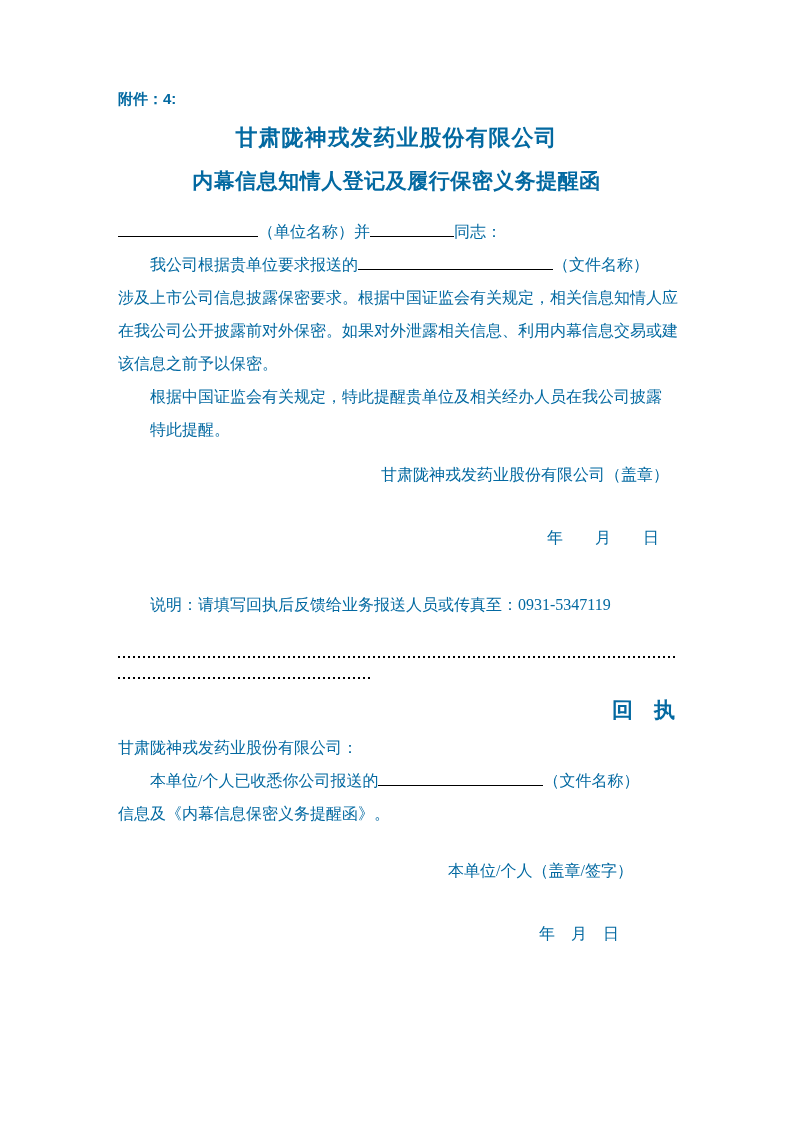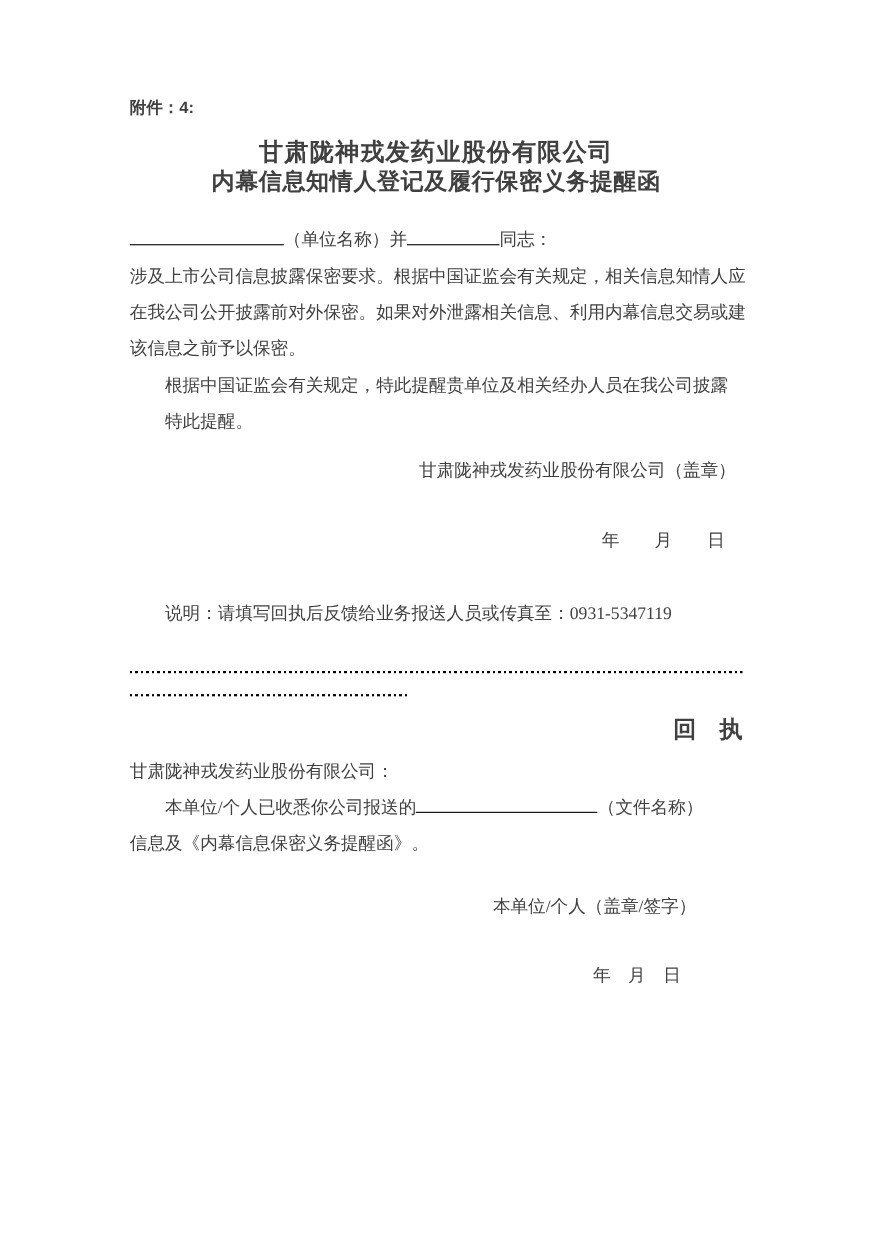--- a/index.html
+++ b/index.html
@@ -2,43 +2,43 @@
 <html><head>
 <meta charset="utf-8">
 <style>
   html, body { margin: 0; padding: 0; background: #ffffff; }
   .page {
     position: relative;
     width: 793px;
     height: 1122px;
     box-sizing: border-box;
     background: #ffffff;
-    color: #404040;
+    color: #0369a1;
     padding: 88px 118px 0 118px;
     font-family: "Liberation Serif", serif;
     overflow: hidden;
   }
   .attachment {
     font-family: "Liberation Sans", sans-serif;
     font-weight: bold;
     font-size: 15px;
     line-height: 22px;
   }
   .doc-title {
     margin-top: 14px;
     font-family: "Liberation Sans", sans-serif;
     font-weight: bold;
     font-size: 22px;
     line-height: 28px;
     text-align: center;
     letter-spacing: 1px;
   }
   .doc-subtitle {
-    margin-top: 2px;
-    font-family: Liberation Mono, monospace;
+    margin-top: 15px;
+    font-family: Liberation Sans, sans-serif;
     font-weight: bold;
     font-size: 21px;
     line-height: 28px;
     text-align: center;
     letter-spacing: 0.5px;
   }
   .line {
     font-size: 16px;
     line-height: 33px;
     white-space: nowrap;
@@ -80,20 +80,21 @@
 
 <div class="page">
 
   <div class="attachment">附件：4:</div>
 
   <div class="doc-title">甘肃陇神戎发药业股份有限公司</div>
   <div class="doc-subtitle">内幕信息知情人登记及履行保密义务提醒函</div>
 
   <div class="line salutation"><span class="blank w140"></span><span>（单位名称）并</span><span class="blank w84"></span><span>同志：</span></div>
 
+  <div class="line indent"><span>我公司根据贵单位要求报送的</span><span class="blank w195"></span><span>（文件名称）</span></div>
   <div class="line">涉及上市公司信息披露保密要求。根据中国证监会有关规定，相关信息知情人应</div>
   <div class="line">在我公司公开披露前对外保密。如果对外泄露相关信息、利用内幕信息交易或建</div>
 
   <div class="line">该信息之前予以保密。</div>
   <div class="line indent">根据中国证监会有关规定，特此提醒贵单位及相关经办人员在我公司披露</div>
 
   <div class="line indent">特此提醒。</div>
 
   <div class="line sign-right sig1">甘肃陇神戎发药业股份有限公司（盖章）</div>
   <div class="line sign-right date1">年　　月　　日</div>

